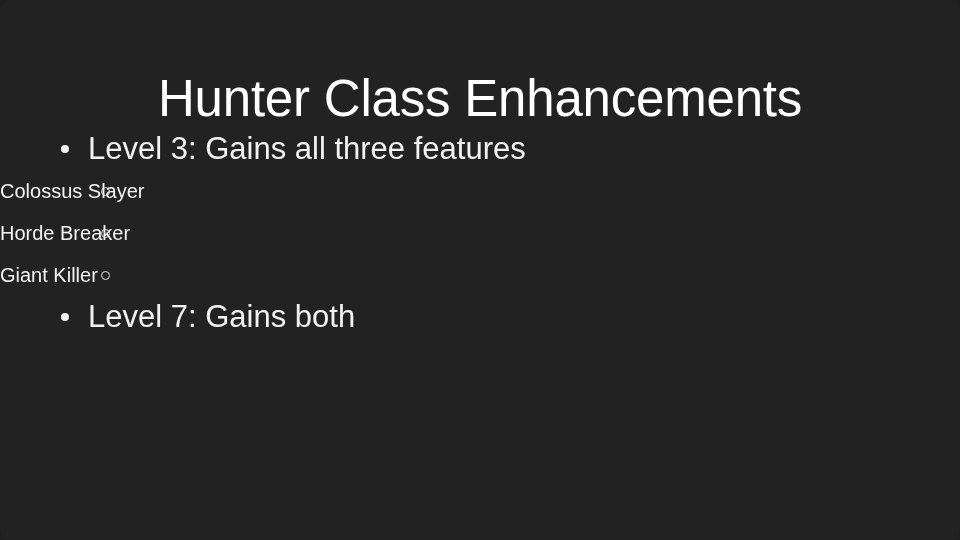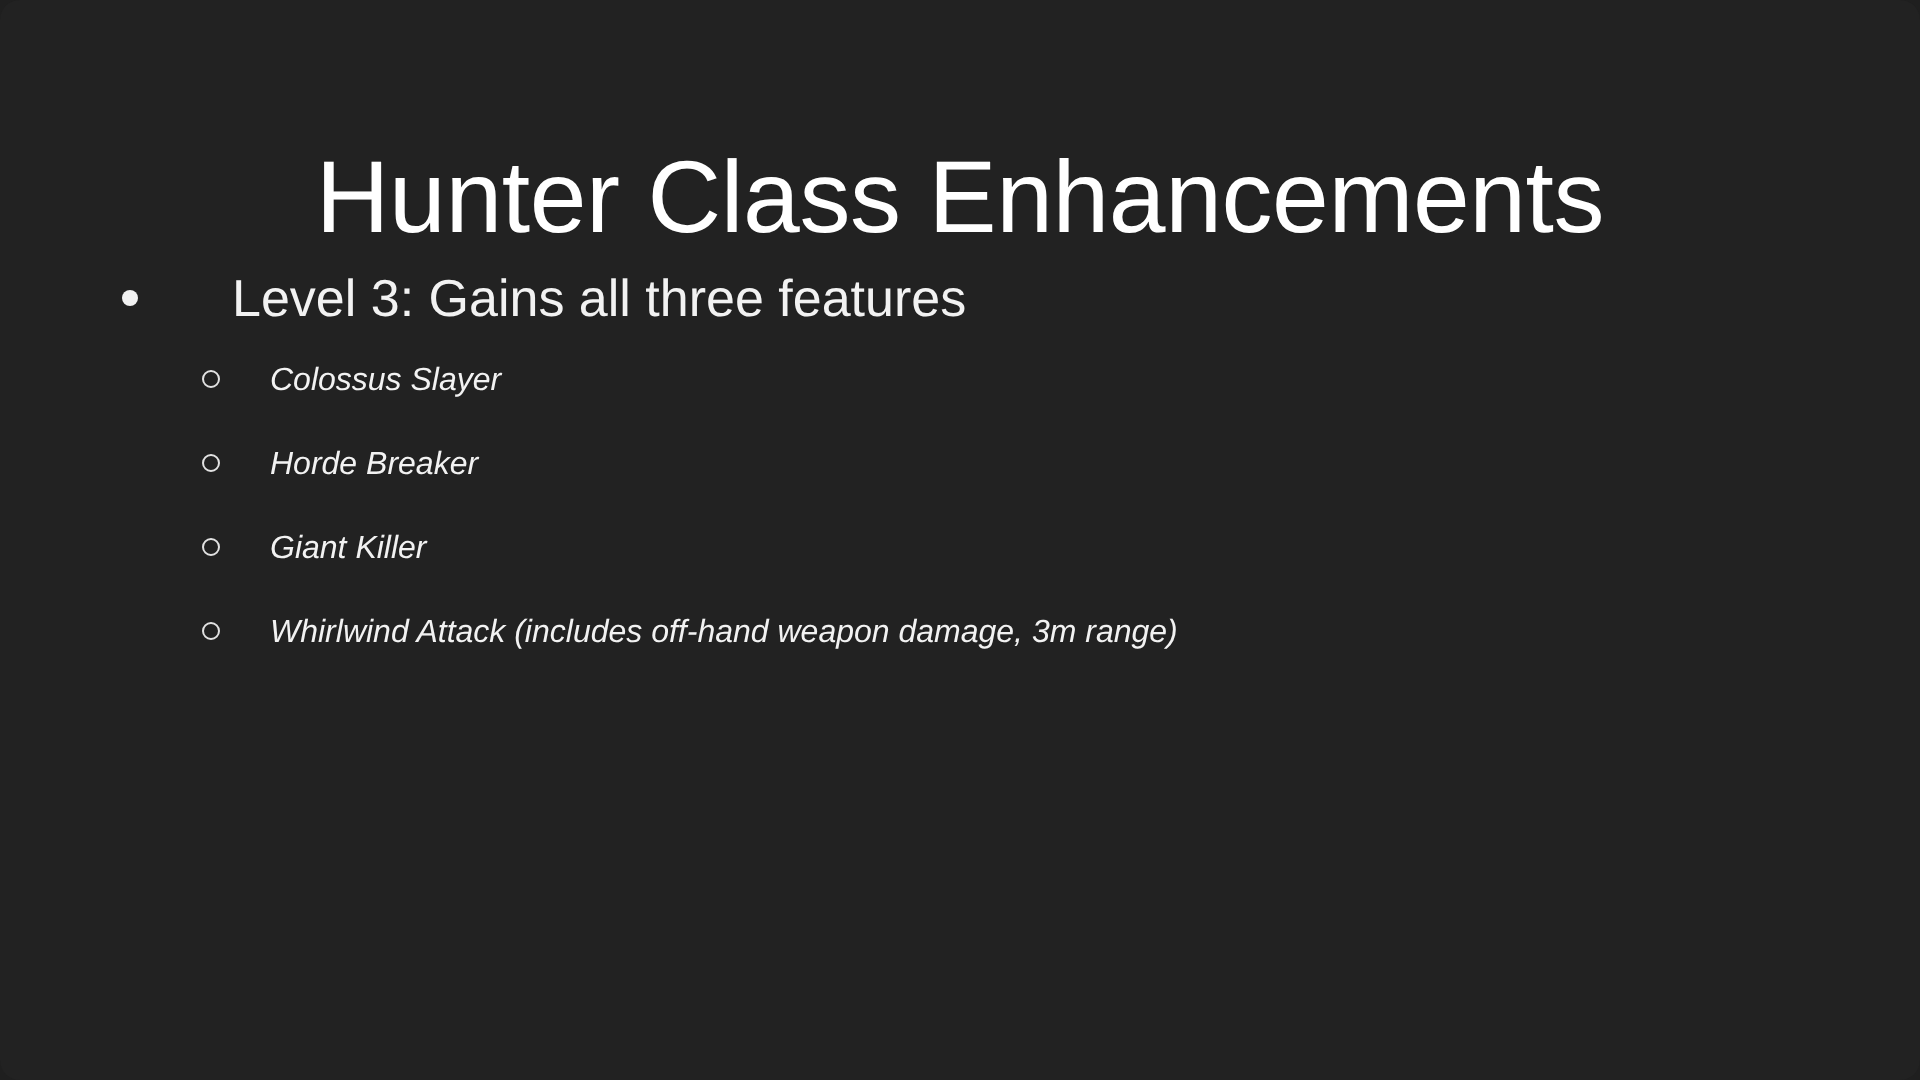--- a/index.html
+++ b/index.html
@@ -48,22 +48,22 @@
 
   .bullet-row {
     position: relative;
     display: block;
     color: #f2f2f2;
     font-weight: 400;
   }
 
   
   .level-1 {
-    padding-left: 116px;
-    font-size: 26px;
+    padding-left: 88px;
+    font-size: 31px;
     line-height: 42px;
     margin-bottom: 0;
   }
   .level-1 .marker {
     position: absolute;
     left: 61px;
     top: 0;
     width: 22px;
     line-height: 42px;
     text-align: left;
@@ -76,25 +76,23 @@
     height: 8px;
     border-radius: 50%;
     background: #f2f2f2;
     vertical-align: middle;
     position: relative;
     top: -1px;
   }
 
   
   .level-2 {
-    padding-left: 135px;
-    font-size: 16px;
+    font-size: 20px;
     line-height: 42px;
     margin-bottom: 0;
-    font-style: italic;
   }
   .level-2 .marker {
     position: absolute;
     left: 101px;
     top: 0;
     width: 22px;
     line-height: 42px;
     text-align: left;
   }
   .level-2 .marker .circle {
@@ -142,22 +140,22 @@
     <li class="bullet-row level-2 gap-top-2">
       <span class="marker"><span class="circle"></span></span>
       <span class="bullet-text">Horde Breaker</span>
     </li>
 
     <li class="bullet-row level-2 gap-top-2">
       <span class="marker"><span class="circle"></span></span>
       <span class="bullet-text">Giant Killer</span>
     </li>
 
+    <li class="bullet-row level-1 gap-top-1">
+      <span class="marker"><span class="disc"></span></span>
+      <span class="bullet-text">Level 7: Gains both</span>
+    </li>
 
-    <li class="bullet-row level-2 gap-top-2">
-      <span class="marker"><span class="circle"></span></span>
-      <span class="bullet-text">Whirlwind Attack (includes off-hand weapon damage, 3m range)</span>
-    </li>
 
 
   </ul>
 
 </div>
 
 </body></html>

